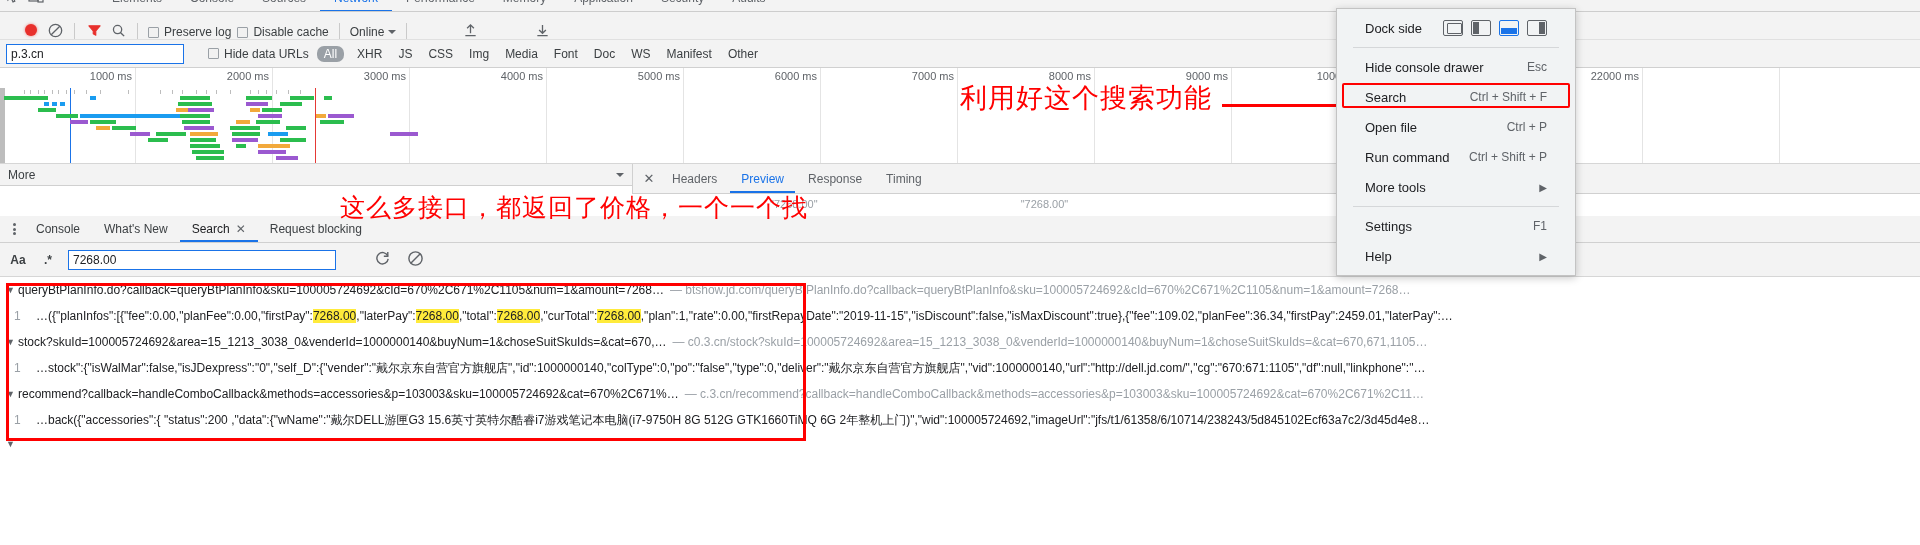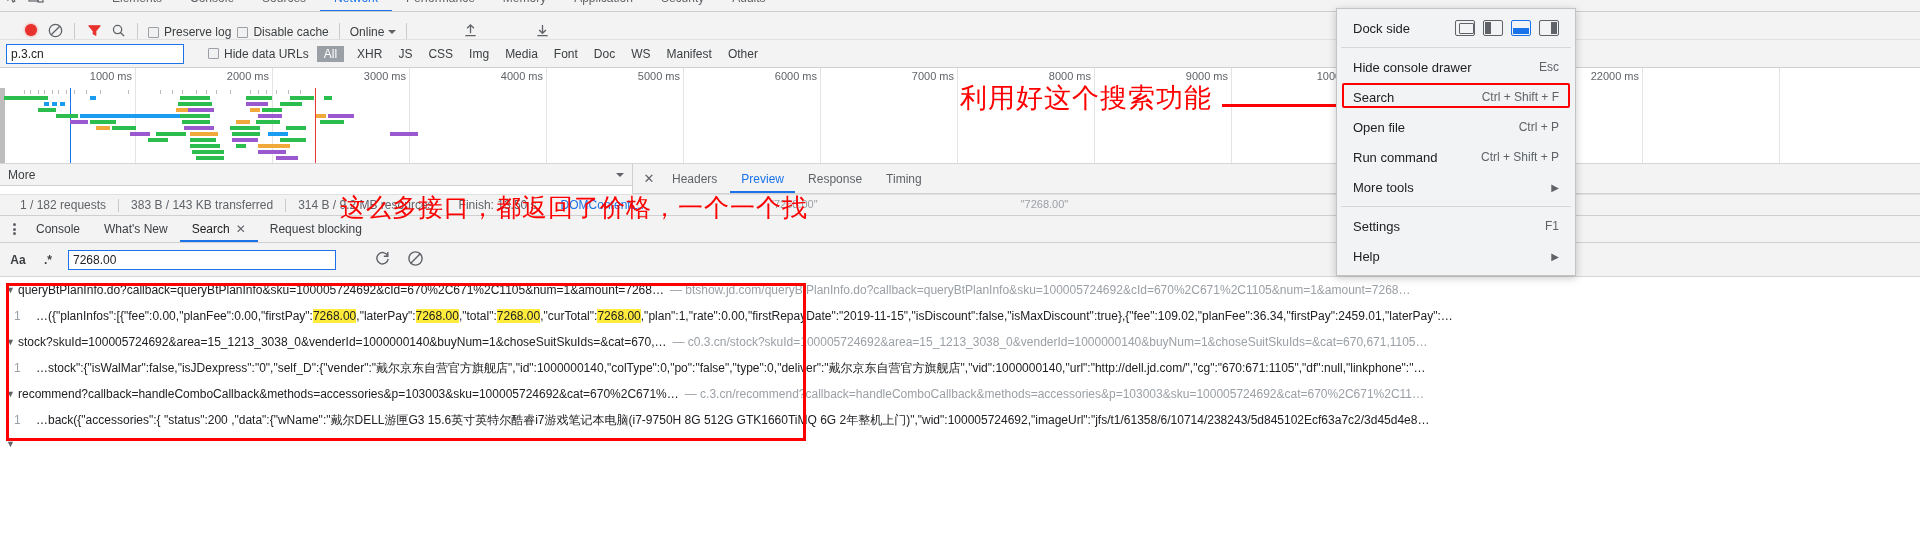--- a/index.html
+++ b/index.html
@@ -52,21 +52,21 @@
     position: absolute; left: 0; top: 40px; width: 1920px; height: 28px;
     background: #f3f3f3; border-bottom: 1px solid #d0d0d0;
     display: flex; align-items: center; padding: 0 6px; gap: 8px;
   }
   .filter-input {
     width: 178px; height: 20px; border: 1px solid #1a73e8; background: #fff;
     font-size: 12px; color: #202124; padding: 1px 4px; outline: none;
     font-family: "Liberation Sans", sans-serif;
   }
   .ftypes { display: flex; align-items: center; gap: 10px; font-size: 12px; color: #3c4043; }
-  .ftype { padding: 1px 3px; border-radius: 0; white-space: nowrap; }
+  .ftype { padding: 1px 3px; border-radius: 7px; white-space: nowrap; }
   .ftype.sel { background: #9aa0a6; color: #fff; padding: 1px 7px; }
 
   
   .overview {
     position: absolute; left: 0; top: 68px; width: 1920px; height: 96px;
     background: #fff; border-bottom: 1px solid #d6d6d6; overflow: hidden;
   }
   .ov-tick { position: absolute; top: 0; height: 96px; border-left: 1px solid #e4e4e4; }
   .ov-tick span {
     position: absolute; right: 4px; top: 2px; font-size: 11px; color: #5f6368;
@@ -166,21 +166,21 @@
     position: absolute; width: 0; height: 0;
     border-top: 7px solid transparent; border-bottom: 7px solid transparent;
     border-left: 14px solid #ff0000;
   }
 
   
   .ctxmenu {
     position: absolute; left: 1336px; top: 8px; width: 240px;
     background: #f1f3f4; border: 1px solid #c3c3c3;
     box-shadow: 0 2px 8px rgba(0,0,0,.22);
-    padding: 4px 4px; font-size: 13px; color: #202124;
+    padding: 4px 16px; font-size: 13px; color: #202124;
   }
   .cm-row { display: flex; align-items: center; height: 30px; padding: 0 12px; white-space: nowrap; }
   .cm-row .label { flex: 1; }
   .cm-row .accel { color: #5f6368; font-size: 12px; margin-left: 16px; }
   .cm-row .submenu { color: #5f6368; font-size: 10px; margin-left: 14px; }
   .cm-sep { height: 1px; background: #d5d7d9; margin: 4px 0; }
   .dockicons { display: flex; gap: 8px; align-items: center; }
   .dk { width: 20px; height: 16px; border: 1.6px solid #5f6368; border-radius: 2px; position: relative; background: #f1f3f4; }
   .dk.undock { border-style: solid; }
   .dk.undock::after { content: ""; position: absolute; left: 3px; top: 2px; width: 13px; height: 9px; border: 1.6px solid #5f6368; border-radius: 1px; }
@@ -431,30 +431,20 @@
   </div>
 
   <div class="detailpane">
     <span class="dp-close">✕</span>
     <span class="dp-tab">Headers</span>
     <span class="dp-tab active">Preview</span>
     <span class="dp-tab">Response</span>
     <span class="dp-tab">Timing</span>
   </div>
 
-  <div class="statusbar">
-    <span class="sb-item">1 / 182 requests</span>
-    <span class="sb-div"></span>
-    <span class="sb-item">383 B / 143 KB transferred</span>
-    <span class="sb-div"></span>
-    <span class="sb-item">314 B / 9.2 MB resources</span>
-    <span class="sb-div"></span>
-    <span class="sb-item">Finish: 13.50 s</span>
-    <span class="sb-item" style="color:#1a73e8">DOMContentL...</span>
-  </div>
 
   <div style="position:absolute;left:640px;top:198px;width:1280px;height:16px;overflow:hidden;font-size:11px;color:#9aa0a6;white-space:nowrap;">
     <span style="margin-left:130px">"7268.00"</span>
     <span style="margin-left:200px">"7268.00"</span>
   </div>
 
   <div class="drawer">
     <div class="drawer-tabs">
       <span class="dmore">
           <span>

